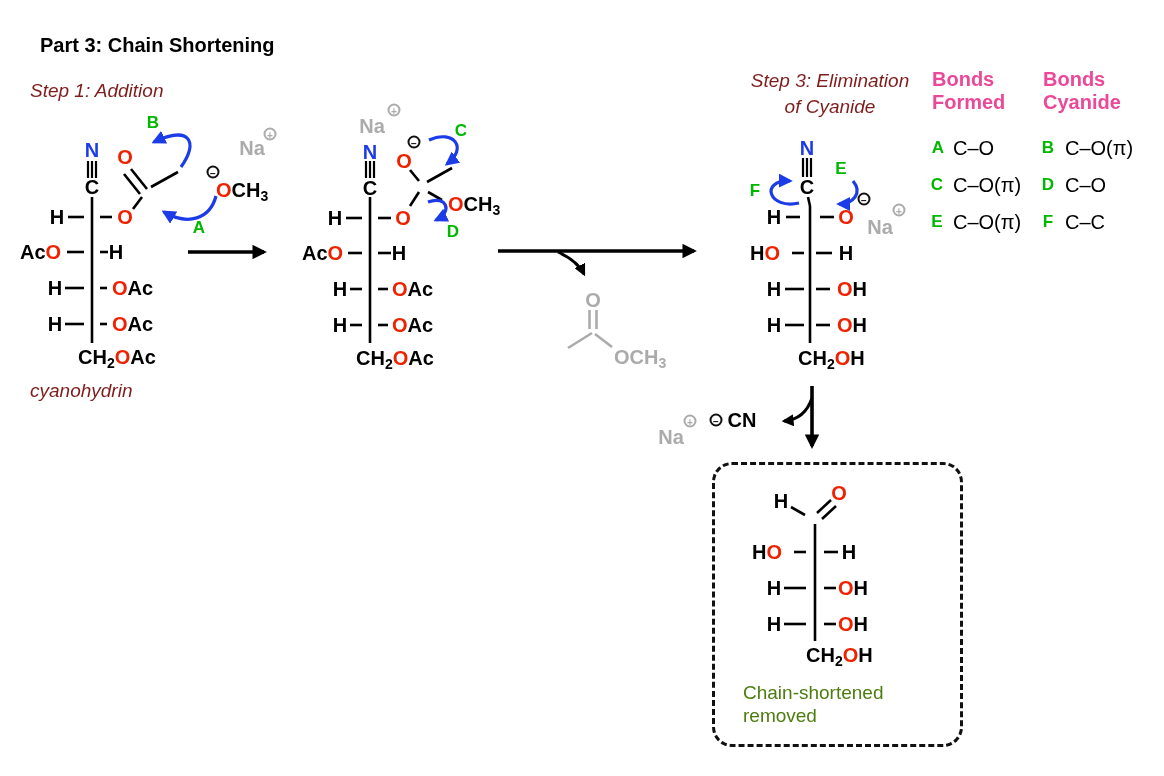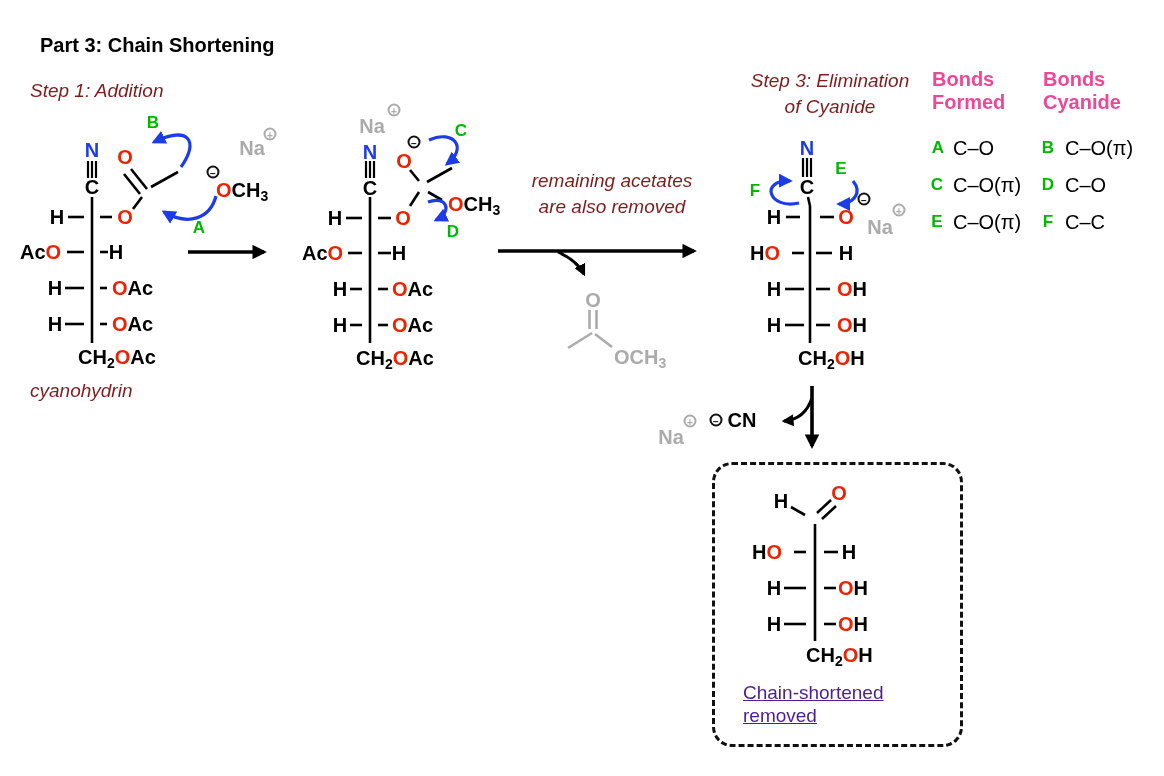--- a/index.html
+++ b/index.html
@@ -7,21 +7,21 @@
           font-family:"Liberation Sans",sans-serif;overflow:hidden;}
   svg.layer{position:absolute;left:0;top:0;}
   .atm{position:absolute;transform:translate(-50%,-50%);font:bold 20px/1 "Liberation Sans",sans-serif;
        color:#000;white-space:nowrap;text-align:center;}
   .cmp{position:absolute;font:bold 20px/1.1 "Liberation Sans",sans-serif;color:#000;white-space:nowrap;}
   .red{color:#ee2200;}
   .blue{color:#1c3ce8;}
   .gray{color:#ababab;}
   .sub{font-size:14px;position:relative;top:4px;}
   .lbl{position:absolute;font:italic 19px/1.35 "Liberation Sans",sans-serif;color:#7f1d1d;white-space:nowrap;}
-  .cap{position:absolute;font:19px/1.2 "Liberation Sans",sans-serif;color:#4c1d95;white-space:nowrap;text-decoration:underline;}
+  .cap{position:absolute;font:19px/1.2 "Liberation Sans",sans-serif;color:#4d7c0f;white-space:nowrap;}
   .title{position:absolute;font:bold 20px/1.2 "Liberation Sans",sans-serif;color:#000;white-space:nowrap;}
   .chg{position:absolute;transform:translate(-50%,-50%);width:13px;height:13px;border:2px solid #111;
        border-radius:50%;font:bold 10px/12px "Liberation Sans",sans-serif;text-align:center;color:#111;
        box-sizing:border-box;}
   .chg.gray{border-color:#ababab;color:#ababab;}
   .arrlab{position:absolute;transform:translate(-50%,-50%);font:bold 17px/1 "Liberation Sans",sans-serif;color:#00b800;}
   .hdr{position:absolute;font:bold 20px/23px "Liberation Sans",sans-serif;color:#ec4899;white-space:nowrap;}
   .bondtxt{position:absolute;font:20px/1 "Liberation Sans",sans-serif;color:#000;white-space:nowrap;}
   .box{position:absolute;left:712px;top:462px;width:251px;height:285px;border:3.5px dashed #111;
        border-radius:20px;box-sizing:border-box;}
@@ -126,24 +126,20 @@
       <line x1="784" y1="624" x2="806" y2="624"></line>
         <line x1="824" y1="624" x2="836" y2="624"></line>
     </g>
   </svg>
 
   <div class="title" style="left:28px;top:33px;margin-left:12px;">Part 3: Chain Shortening</div>
   <div class="lbl" style="left:30px;top:78px;">Step 1: Addition</div>
   <div class="lbl ctr" style="left:830px;top:68px;">
     <div>Step 3: Elimination</div>
     <div>of Cyanide</div>
-  </div>
-  <div class="lbl ctr" style="left:612px;top:168px;">
-    <div>remaining acetates</div>
-    <div>are also removed</div>
   </div>
 
   <span class="atm blue" style="left:92px;top:150px;">N</span>
   <span class="atm" style="left:92px;top:187px;">C</span>
   <span class="atm" style="left:57px;top:217px;">H</span>
   <span class="atm red" style="left:125px;top:217px;">O</span>
   <span class="atm red" style="left:125px;top:157px;">O</span>
   <span class="chg" style="left:213px;top:172px;">−</span>
   <div class="cmp" style="left:216px;top:179px;"><span class="red">O</span><span>CH</span><span class="sub">3</span></div>
   <span class="atm gray" style="left:252px;top:148px;">Na</span>

